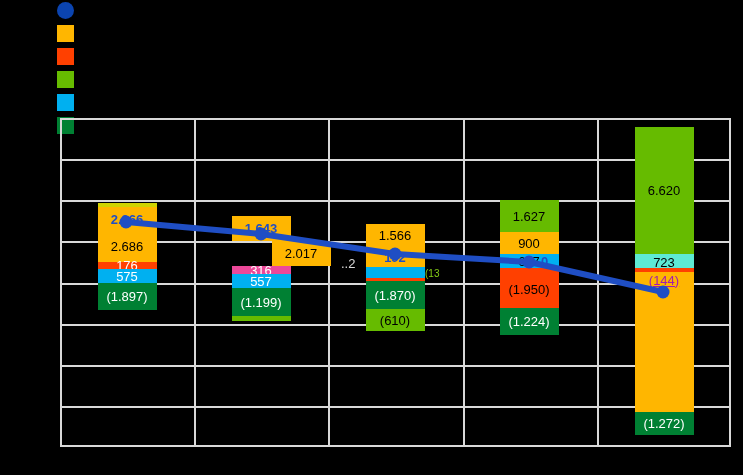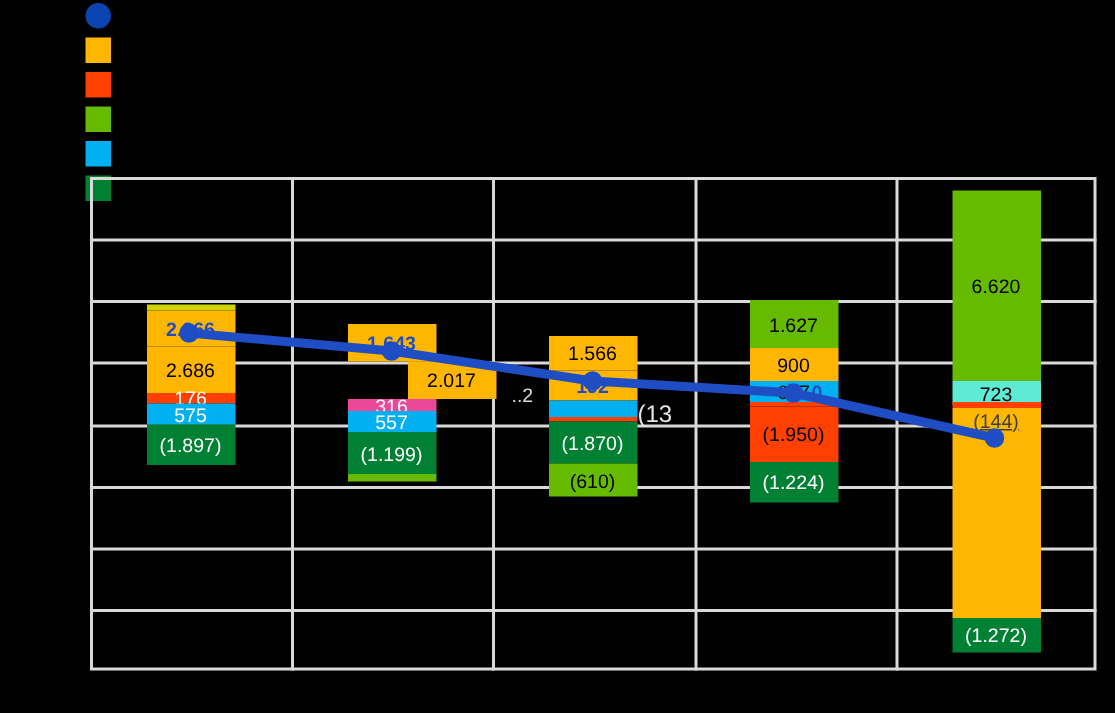--- a/index.html
+++ b/index.html
@@ -156,30 +156,30 @@
         </div>
         <div class="bar-col" style="left: 574.5px; width: 59px;">
           <div class="seg" style="top: 9px; height: 127px; background: rgb(102, 187, 0);">
             <span class="seg-lbl" style="color: rgb(0, 0, 0);">6.620</span>
           </div>
           <div class="seg" style="top: 136px; height: 16px; background: #5eead4;">
             <span class="seg-lbl" style="color: rgb(0, 0, 0);">723</span>
           </div>
           <div class="seg" style="top: 150px; height: 4px; background: rgb(255, 64, 0);"></div>
           <div class="seg" style="top: 154px; height: 140px; background: rgb(255, 182, 0);">
-            <span class="seg-lbl" style="color: #404040; transform: translateY(-62px); text-decoration: underline;">(144)</span>
+            <span class="seg-lbl" style="color: #a21caf; transform: translateY(-62px); text-decoration: underline;">(144)</span>
           </div>
           <div class="seg" style="top: 294px; height: 23px; background: rgb(0, 128, 51);">
             <span class="seg-lbl" style="color: rgb(255, 255, 255);">(1.272)</span>
           </div>
         </div>
       </div>
     <div id="overlays">
         <div style="position: absolute; left: 281px; top: 138px; color: rgb(217, 217, 217); font-size: 13px; white-space: nowrap;">..2</div>
-        <div style="position: absolute; left: 365px; top: 150px; color: #e5e5e5; font-size: 16px; white-space: nowrap;">(13</div>
+        <div style="position: absolute; left: 365px; top: 150px; color: #84cc16; font-size: 10px; white-space: nowrap;">(13</div>
       </div>
     <svg id="line-layer" viewBox="0 0 671 329" preserveAspectRatio="none">
         <polyline points="66,104 201,116 335,136 469,144 603,174" fill="none" stroke="#1F4EC4" stroke-width="6" stroke-linecap="round" stroke-linejoin="round"></polyline>
         <circle cx="66" cy="104" r="6.5" fill="#1F4EC4"></circle>
         <circle cx="201" cy="116" r="6.5" fill="#1F4EC4"></circle>
         <circle cx="335" cy="136" r="6.5" fill="#1F4EC4"></circle>
         <circle cx="469" cy="144" r="6.5" fill="#1F4EC4"></circle>
         <circle cx="603" cy="174" r="6.5" fill="#1F4EC4"></circle>
       </svg>
     <div id="point-labels">

